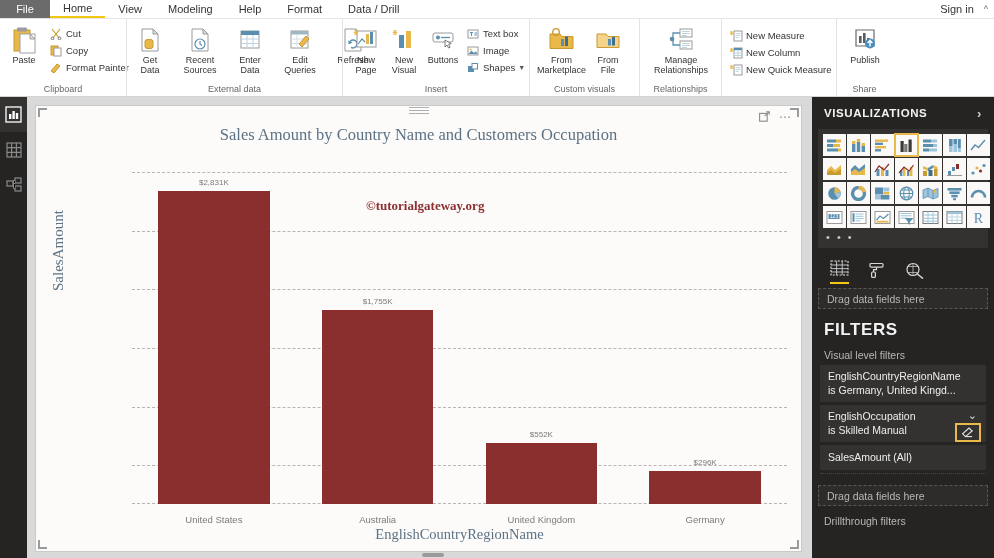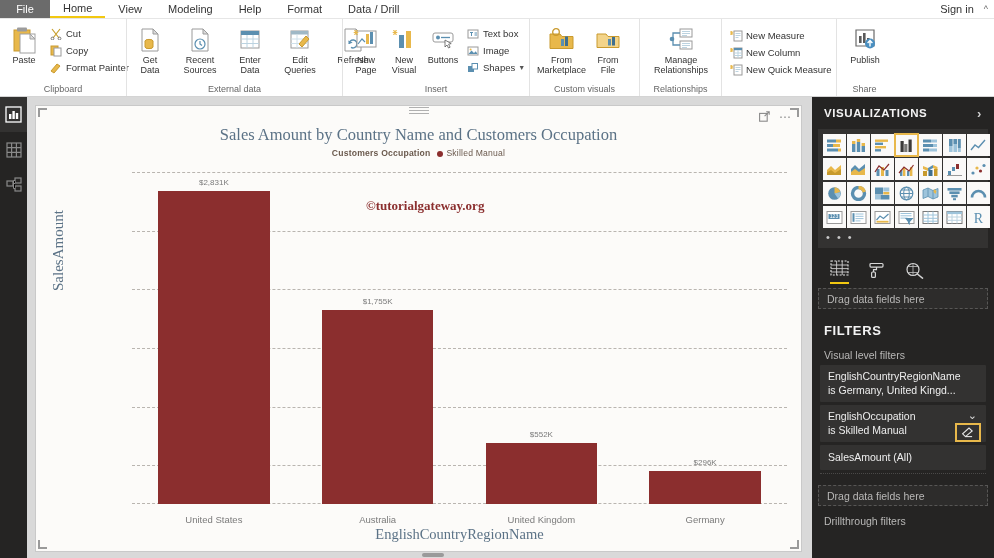--- a/index.html
+++ b/index.html
@@ -192,21 +192,21 @@
   }
   .fieldtab { padding-bottom: 5px; }
   .fieldtab.active { border-bottom: 2px solid #f2c811; }
   .dropzone {
     margin: 4px 6px 0 6px; height: 21px; border: 1px dashed #575655;
     background: #2d2c2b; color: #b9b8b7; font-size: 10.5px;
     display: flex; align-items: center; padding-left: 8px;
   }
   .filters-head {
     height: 30px; display: flex; align-items: center; padding: 0 12px; margin-top: 6px;
-    font-size: 13px; font-weight: bold; letter-spacing: .6px; color: #f3f3f3;
+    font-size: 17px; font-weight: bold; letter-spacing: .6px; color: #f3f3f3;
   }
   .sect-label { font-size: 10.5px; color: #b9b8b7; padding: 4px 0 4px 12px; }
   .fcard {
     margin: 0 8px 3px 8px; background: #333231; border-radius: 1px;
     padding: 4px 8px 5px 8px; position: relative;
   }
   .fcard .l1 { font-size: 10.5px; color: #eeeeee; line-height: 14px; }
   .fcard .l2 { font-size: 10.5px; color: #eeeeee; line-height: 14px; }
   .fcard .chev {
     position: absolute; right: 9px; top: 4px; color: #dcdcdc; font-size: 11px;
@@ -579,23 +579,20 @@
           <svg width="11" height="11" viewBox="0 0 11 11">
             <rect x="0.6" y="2.4" width="7.6" height="7.8" fill="none" stroke="#8a8a8a" stroke-width="1.1"></rect>
             <path d="M5.6 5.2 L10 0.9 M7.2 0.8 h3 v3" stroke="#8a8a8a" fill="none" stroke-width="1.1"></path>
           </svg>
         </span>
         <span class="ell">⋯</span>
       </div>
 
       <div class="chart-title">Sales Amount by Country Name and Customers Occupation</div>
 
-      <div class="chart-legend">
-        <span>Customers Occupation</span><span class="dot"></span><span class="lg-name">Skilled Manual</span>
-      </div>
 
       <div class="watermark">©tutorialgateway.org</div>
 
       <div class="plot">
 
         <div class="ylabel">SalesAmount</div>
 
         <div class="gridline" style="top:66px;"></div>
         <div class="gridline" style="top:124.7px;"></div>
         <div class="gridline" style="top:183.3px;"></div>

